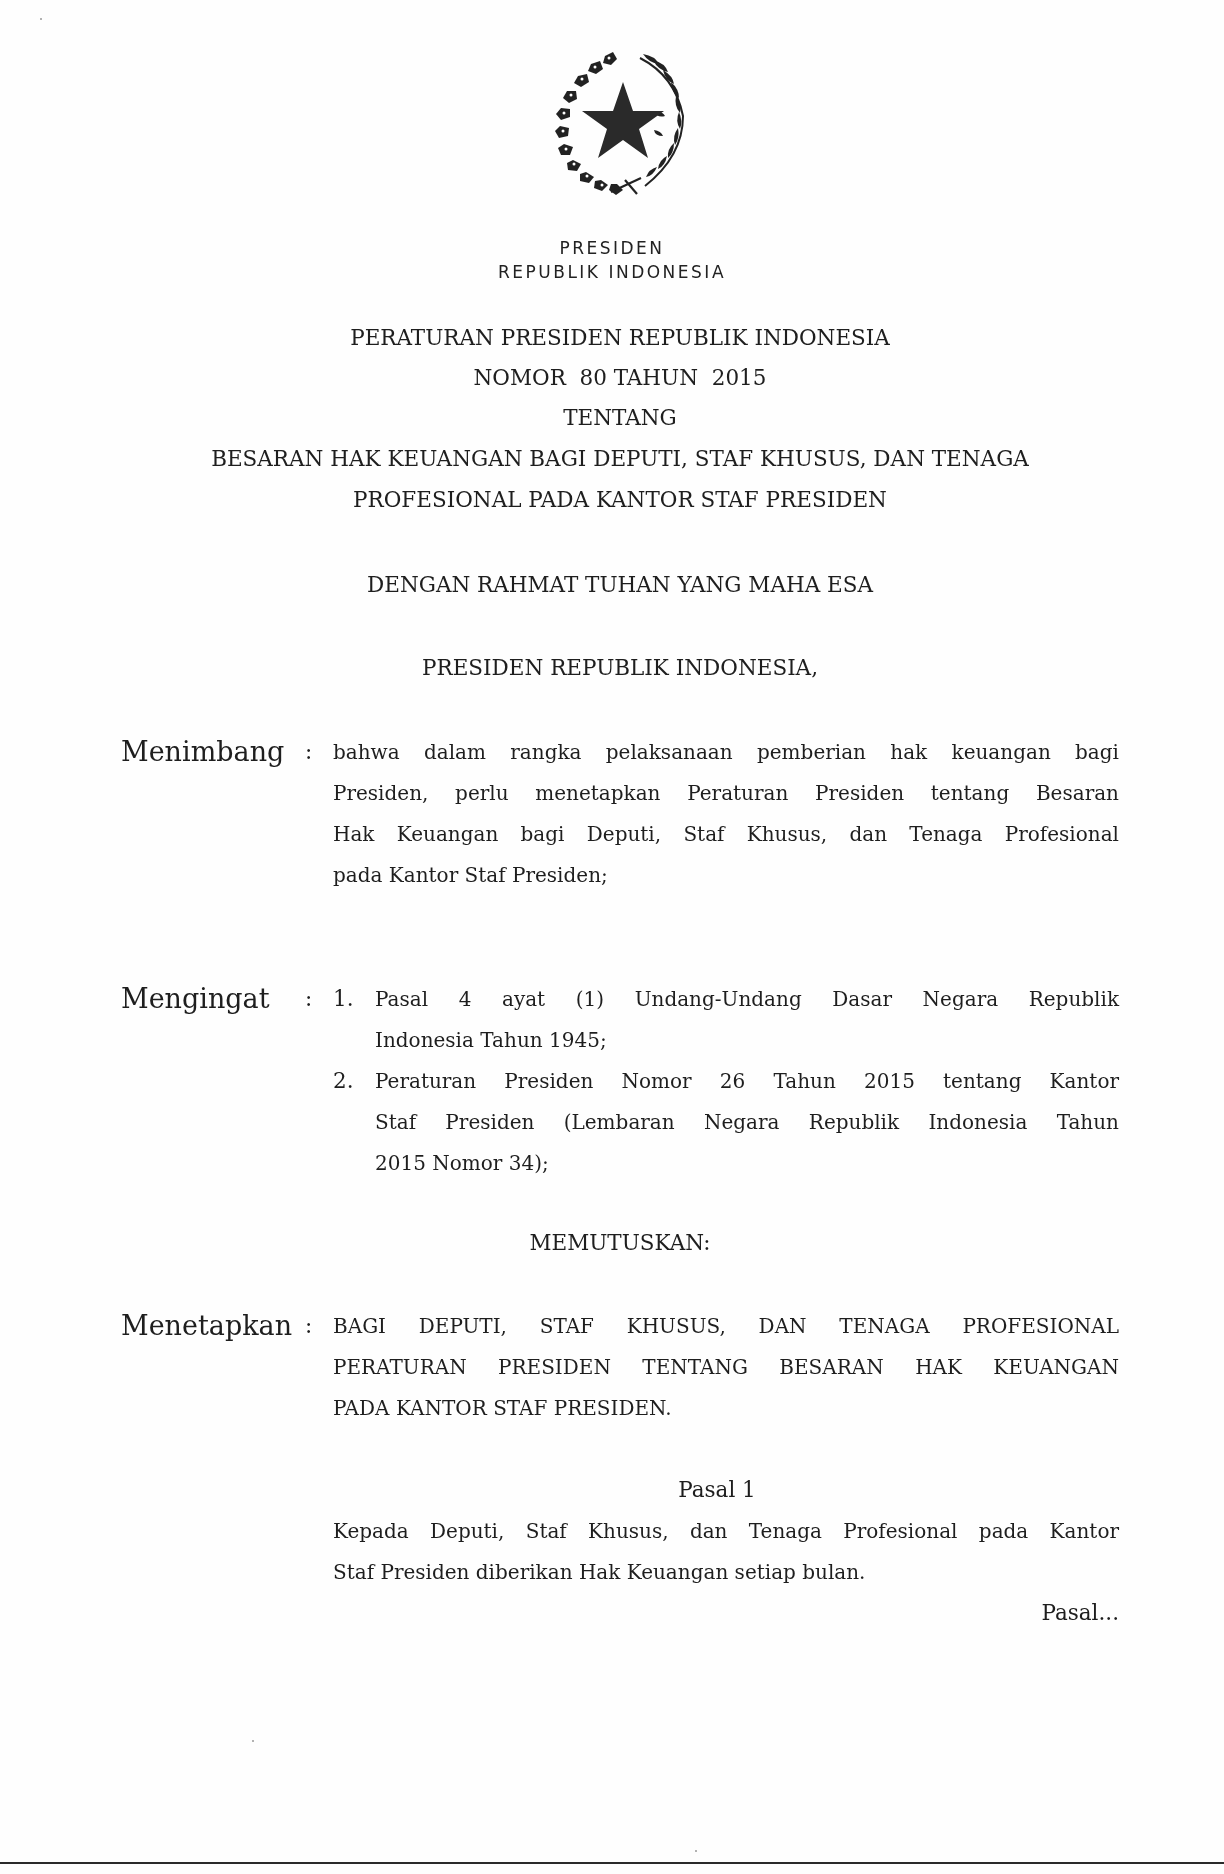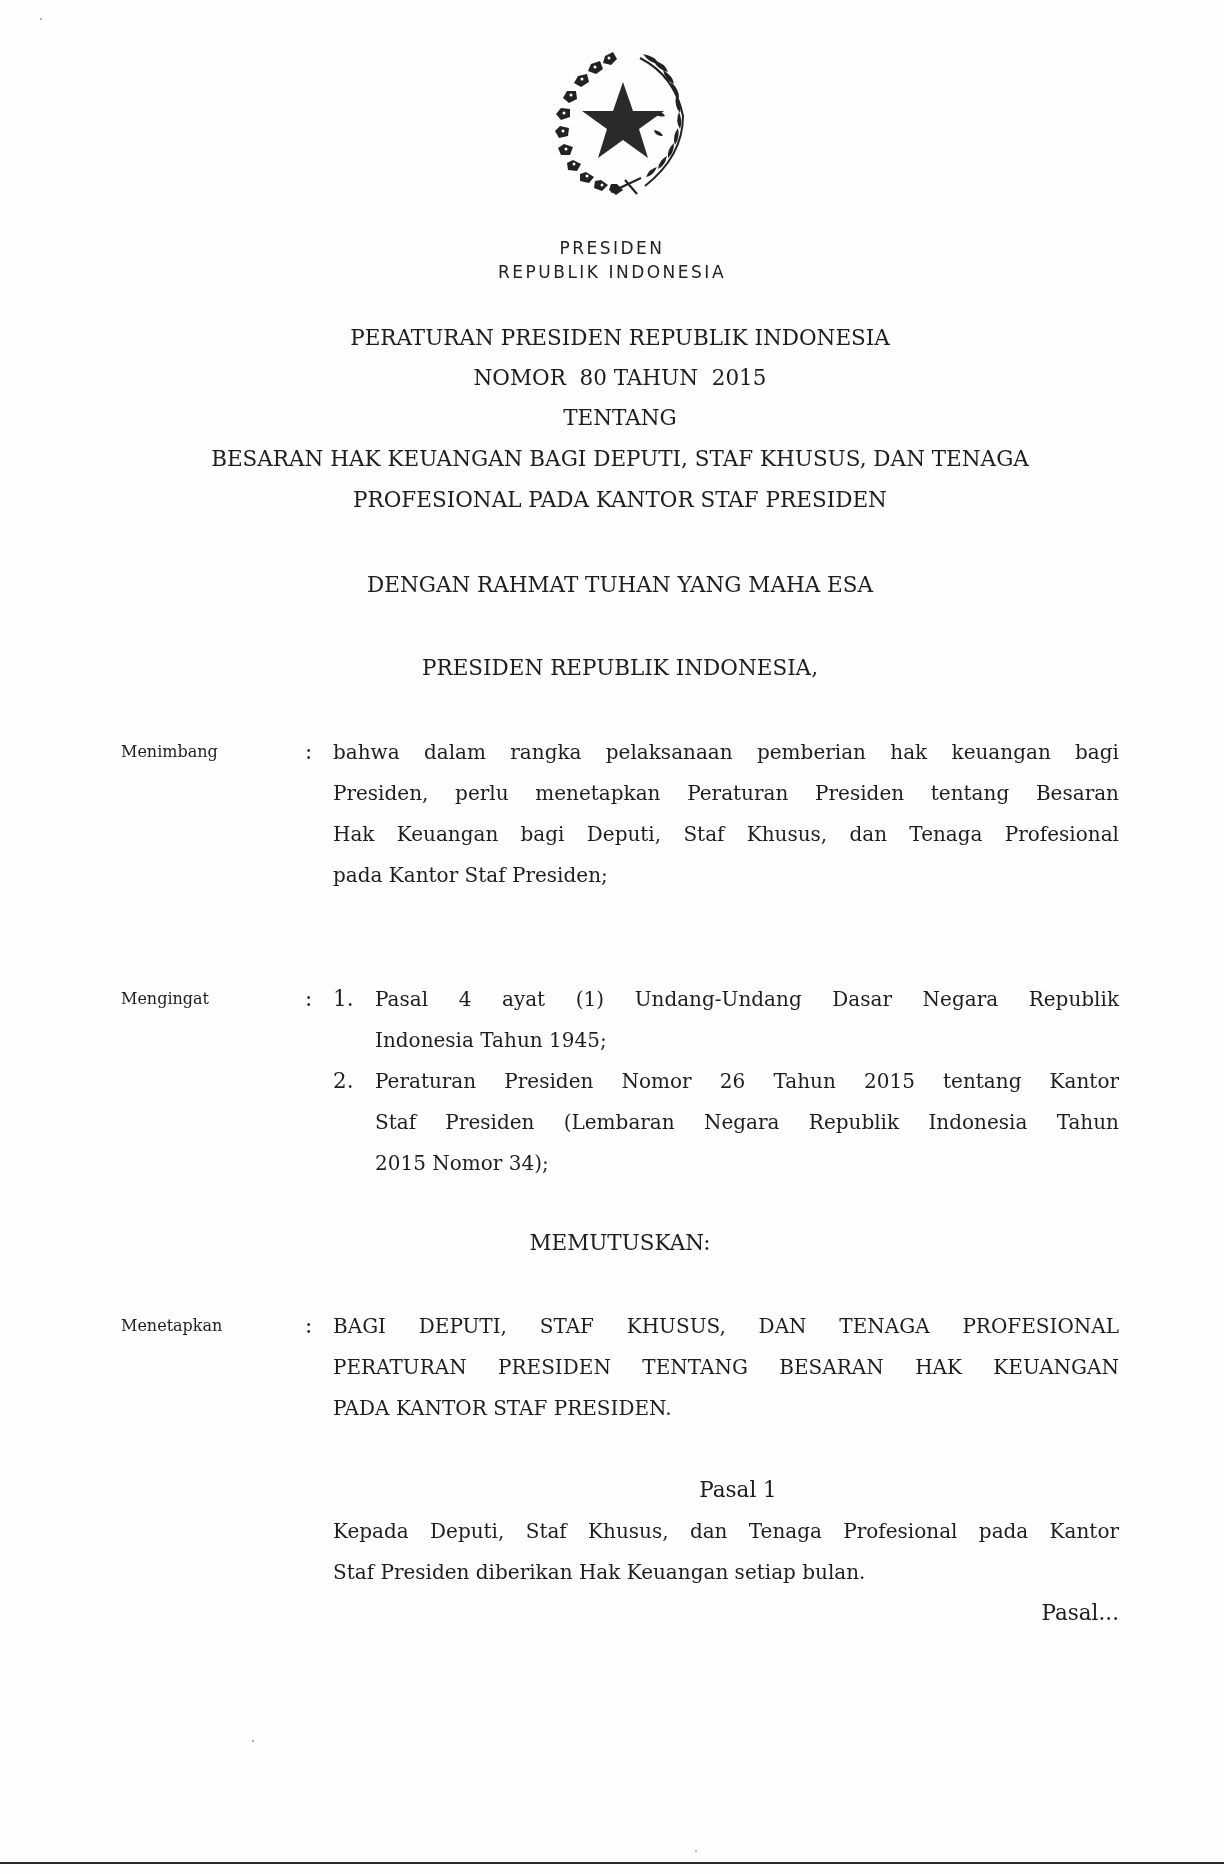--- a/index.html
+++ b/index.html
@@ -44,21 +44,21 @@
       left: 0;
       width: 1240px;
       text-align: center;
       font-size: 21.5px;
       line-height: 26px;
       white-space: nowrap;
     }
     .label {
       position: absolute;
       left: 121px;
-      font-size: 16px;
+      font-size: 27px;
       line-height: 26px;
     }
     .colon {
       position: absolute;
       left: 305px;
       font-size: 21.5px;
       line-height: 26px;
     }
     .para {
       position: absolute;
@@ -203,21 +203,21 @@
   <div class="center-line" style="top:1230px;">MEMUTUSKAN:</div>
 
   <div class="label" style="top:1313px;">Menetapkan</div>
   <div class="colon" style="top:1313px;">:</div>
   <div class="para" style="left:333px; top:1306px; width:786px;">
     <span class="jline">BAGI DEPUTI, STAF KHUSUS, DAN TENAGA PROFESIONAL</span>
     <span class="jline">PERATURAN PRESIDEN TENTANG BESARAN HAK KEUANGAN</span>
     <span class="jline last">PADA KANTOR STAF PRESIDEN.</span>
   </div>
 
-  <div class="center-line" style="top:1477px; left:345px; width:786px;">Pasal 1</div>
+  <div class="center-line" style="top:1477px; left:324px; width:786px;">Pasal 1</div>
   <div class="para" style="left:333px; top:1511px; width:786px;">
     <span class="jline">Kepada Deputi, Staf Khusus, dan Tenaga Profesional pada Kantor</span>
     <span class="jline last">Staf Presiden diberikan Hak Keuangan setiap bulan.</span>
   </div>
 
   <div class="right-line" style="top:1600px;">Pasal...</div>
 
   <span class="speck" style="left:40px; top:18px;"></span>
   <span class="speck" style="left:252px; top:1740px;"></span>
   <span class="speck" style="left:695px; top:1850px;"></span>

